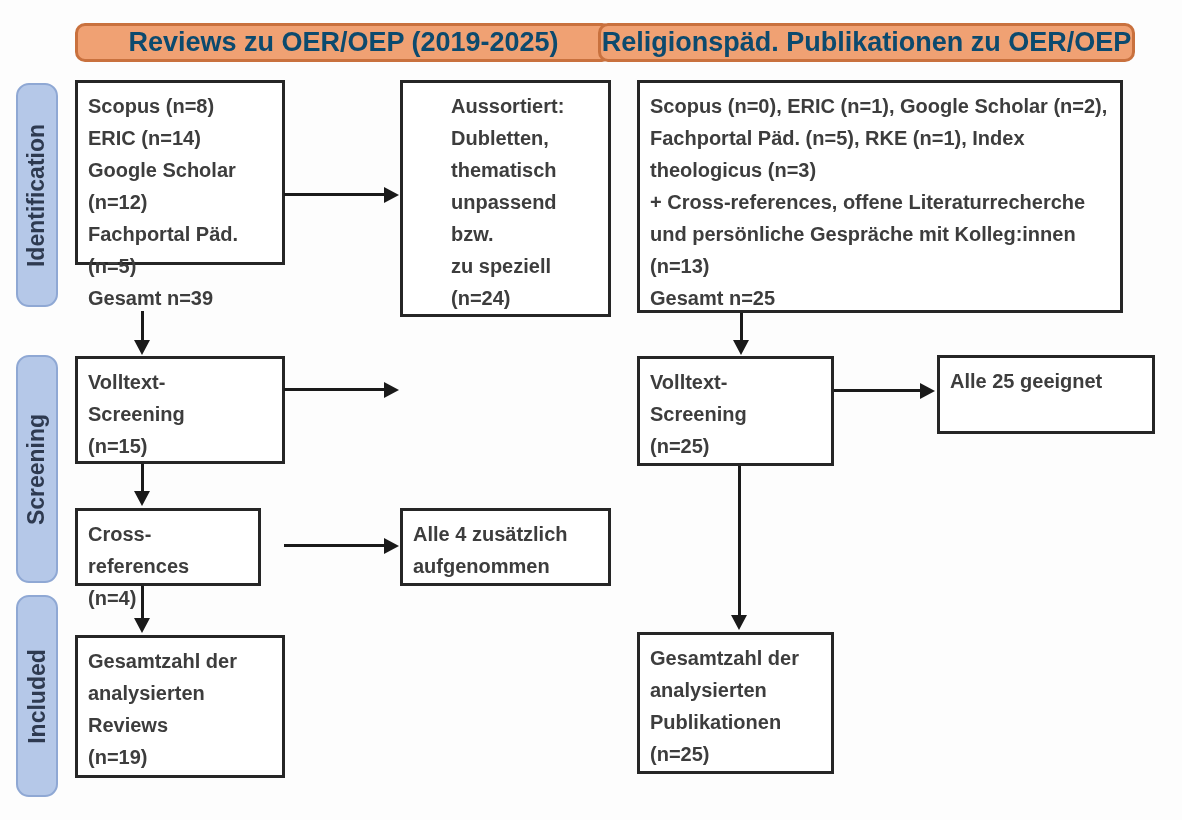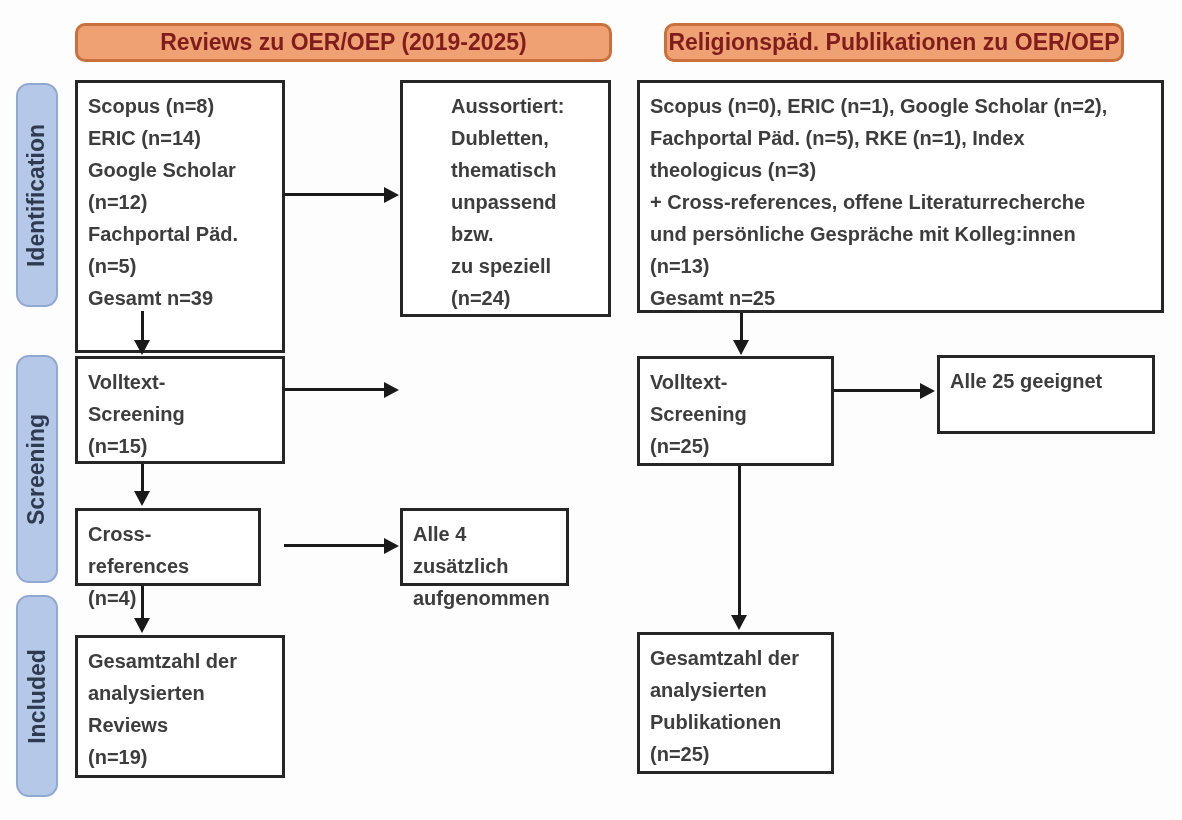--- a/index.html
+++ b/index.html
@@ -13,30 +13,30 @@
   }
 
   
   .col-header {
     position: absolute;
     box-sizing: border-box;
     height: 39px;
     background: #F0A173;
     border: 3px solid #C9713E;
     border-radius: 10px;
-    color: #7f1d1d;
-    font-size: 23px;
+    color: #0c4a6e;
+    font-size: 27px;
     font-weight: 700;
     display: flex;
     align-items: center;
     justify-content: center;
     white-space: nowrap;
   }
   .col-header.left  { left: 75px;  top: 23px; width: 537px; }
-  .col-header.right { left: 664px; top: 23px; width: 460px; }
+  .col-header.right { left: 598px; top: 23px; width: 537px; }
 
   
   .stage-pill {
     position: absolute;
     box-sizing: border-box;
     left: 16px;
     width: 42px;
     background: #B5C8E8;
     border: 2px solid #8FA8D4;
     border-radius: 13px;
@@ -61,28 +61,28 @@
     box-sizing: border-box;
     background: #ffffff;
     border: 3px solid #262626;
     color: #3D3D3D;
     font-size: 20px;
     font-weight: 700;
     line-height: 32px;
     padding: 7px 10px;
     white-space: pre-line;
   }
-  .box-a { left: 75px;  top: 80px;  width: 210px; height: 273px; }
+  .box-a { left: 75px;  top: 80px;  width: 210px; height: 185px; }
   .box-b { left: 400px; top: 80px;  width: 211px; height: 237px; padding-left: 48px; }
   .box-c { left: 75px;  top: 356px; width: 210px; height: 108px; }
   .box-r15 { left: 400px; top: 355px; width: 211px; height: 76px; }
   .box-d { left: 75px;  top: 508px; width: 186px; height: 78px; }
-  .box-r4 { left: 400px; top: 508px; width: 169px; height: 78px; }
+  .box-r4 { left: 400px; top: 508px; width: 211px; height: 78px; }
   .box-e { left: 75px;  top: 635px; width: 210px; height: 143px; }
-  .box-f { left: 637px; top: 80px;  width: 527px; height: 233px; }
+  .box-f { left: 637px; top: 80px;  width: 486px; height: 233px; }
   .box-g { left: 637px; top: 356px; width: 197px; height: 110px; }
   .box-h { left: 937px; top: 355px; width: 218px; height: 79px; }
   .box-i { left: 637px; top: 632px; width: 197px; height: 142px; }
 
   
   .shaft { position: absolute; background: #1A1A1A; }
   .head  { position: absolute; width: 0; height: 0; }
   .head.right { border-top: 8px solid transparent; border-bottom: 8px solid transparent; border-left: 15px solid #1A1A1A; }
   .head.down  { border-left: 8px solid transparent; border-right: 8px solid transparent; border-top: 15px solid #1A1A1A; }
 

